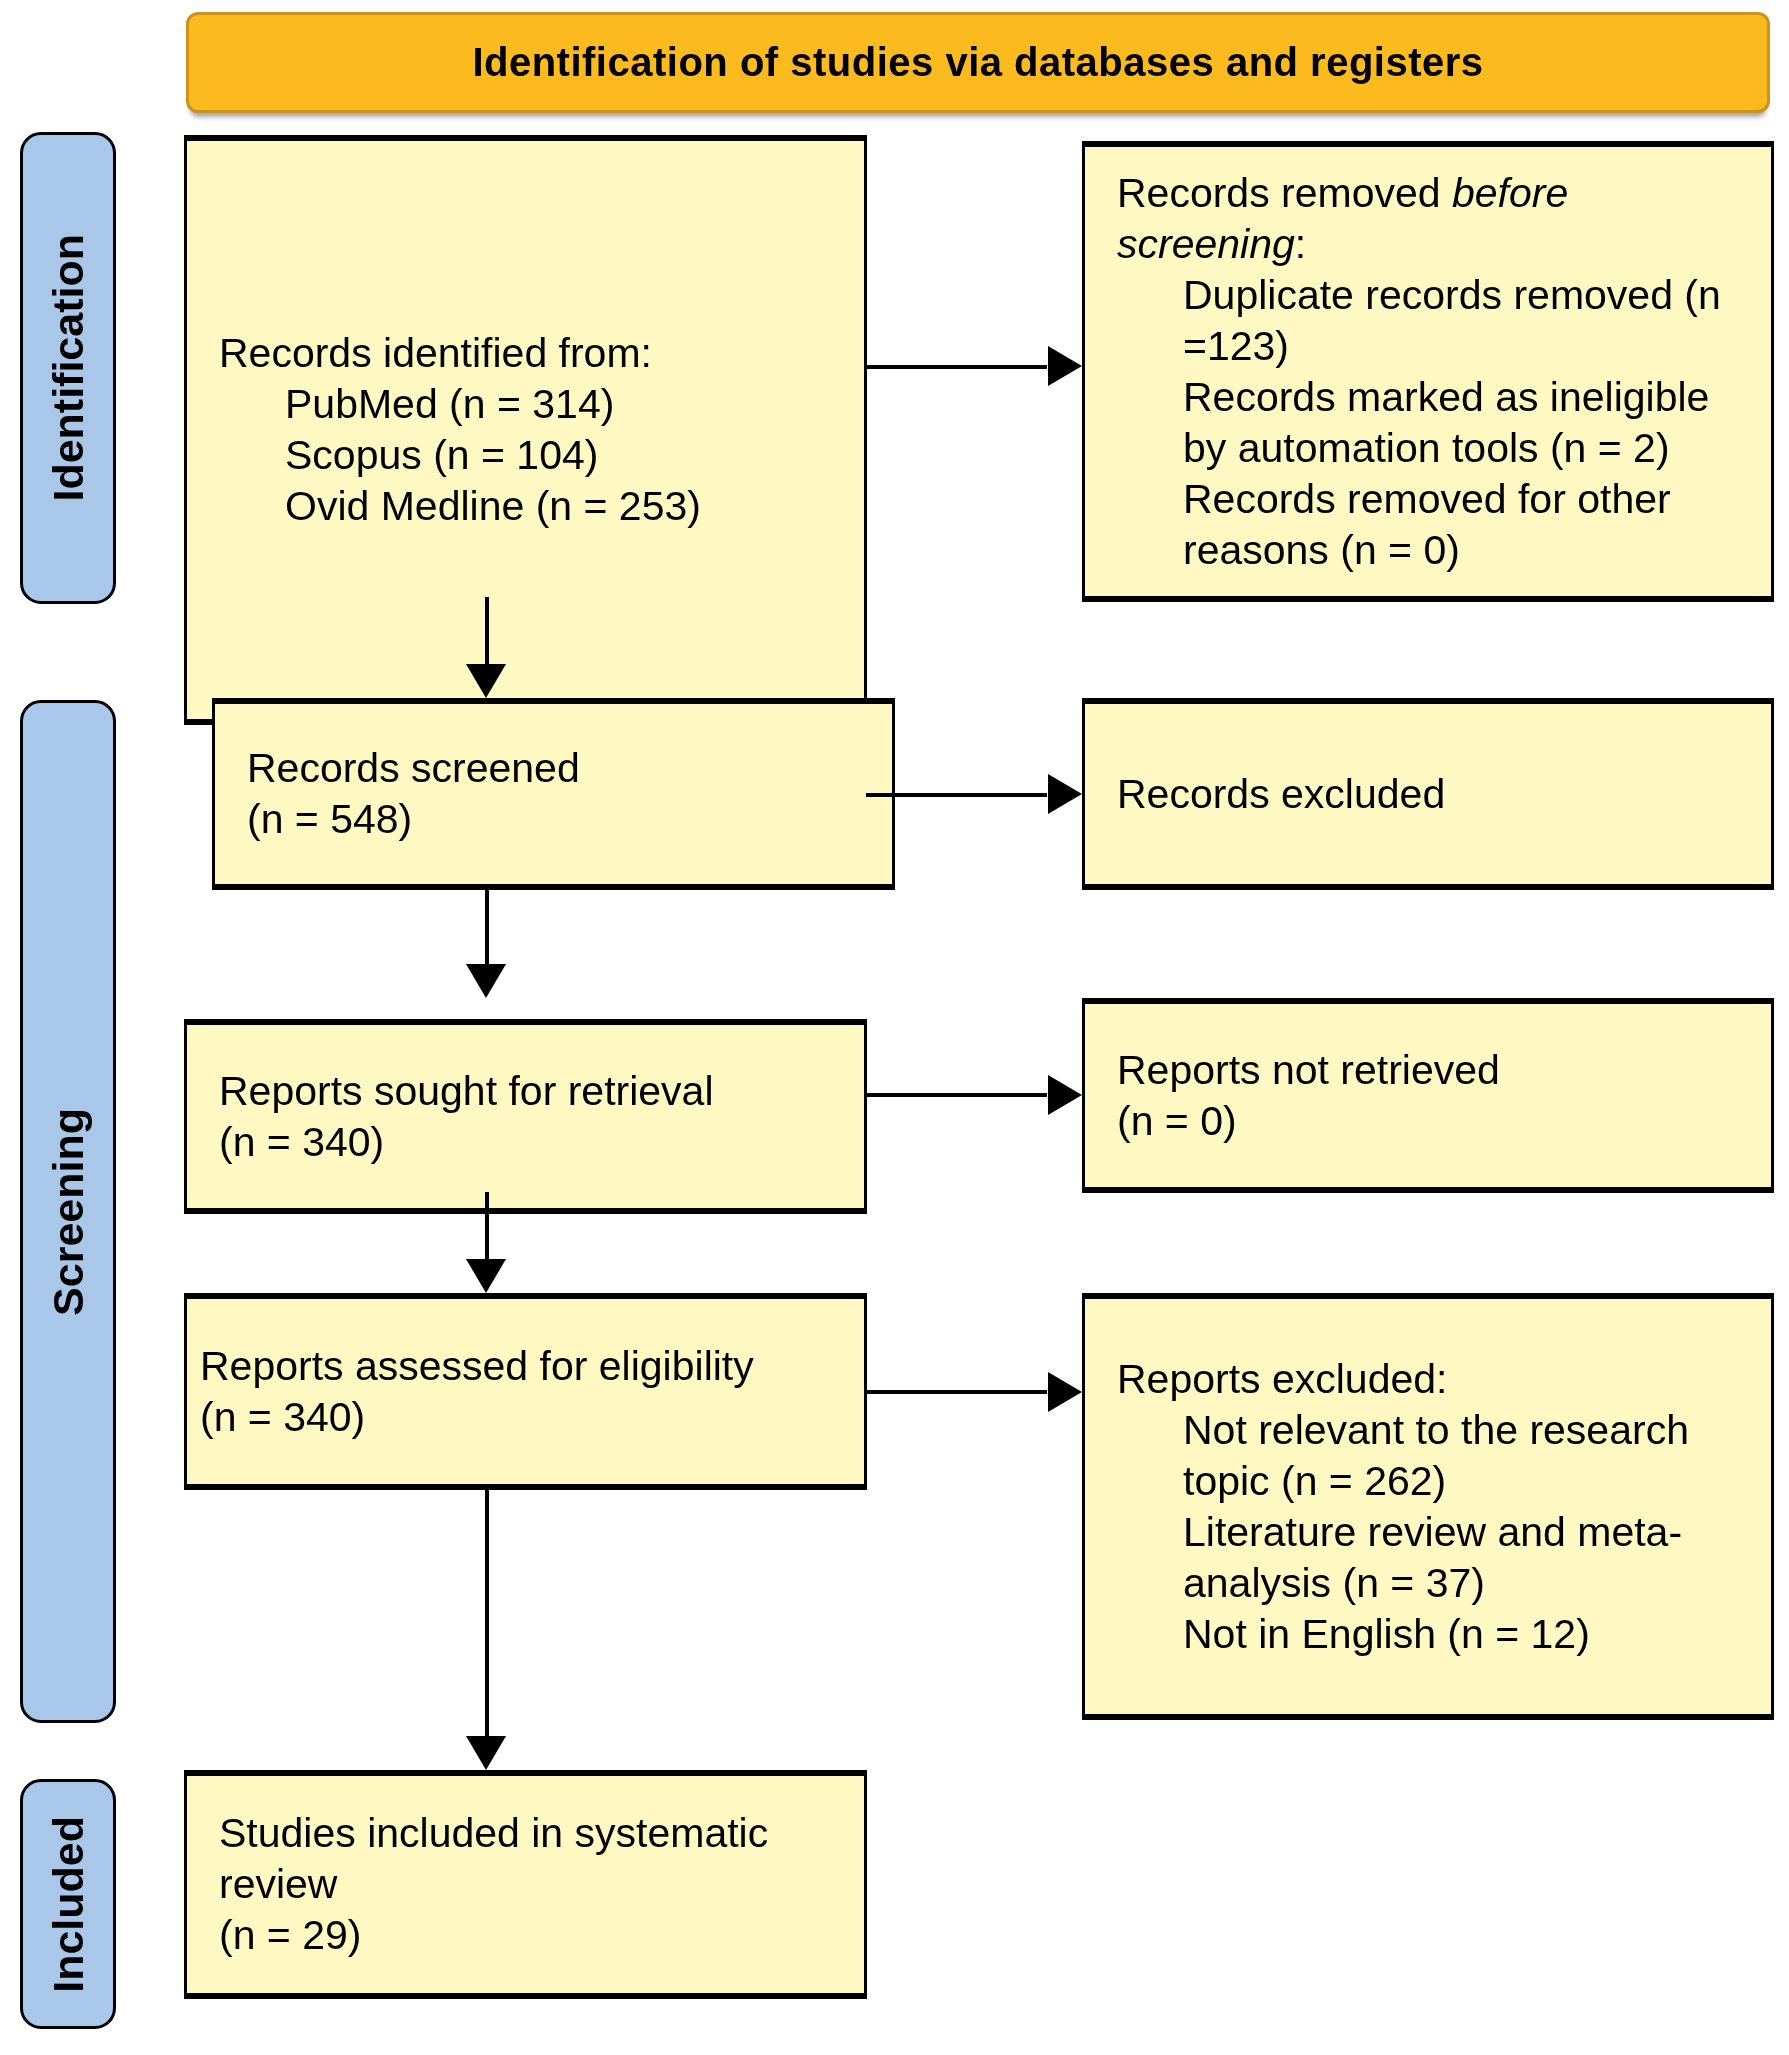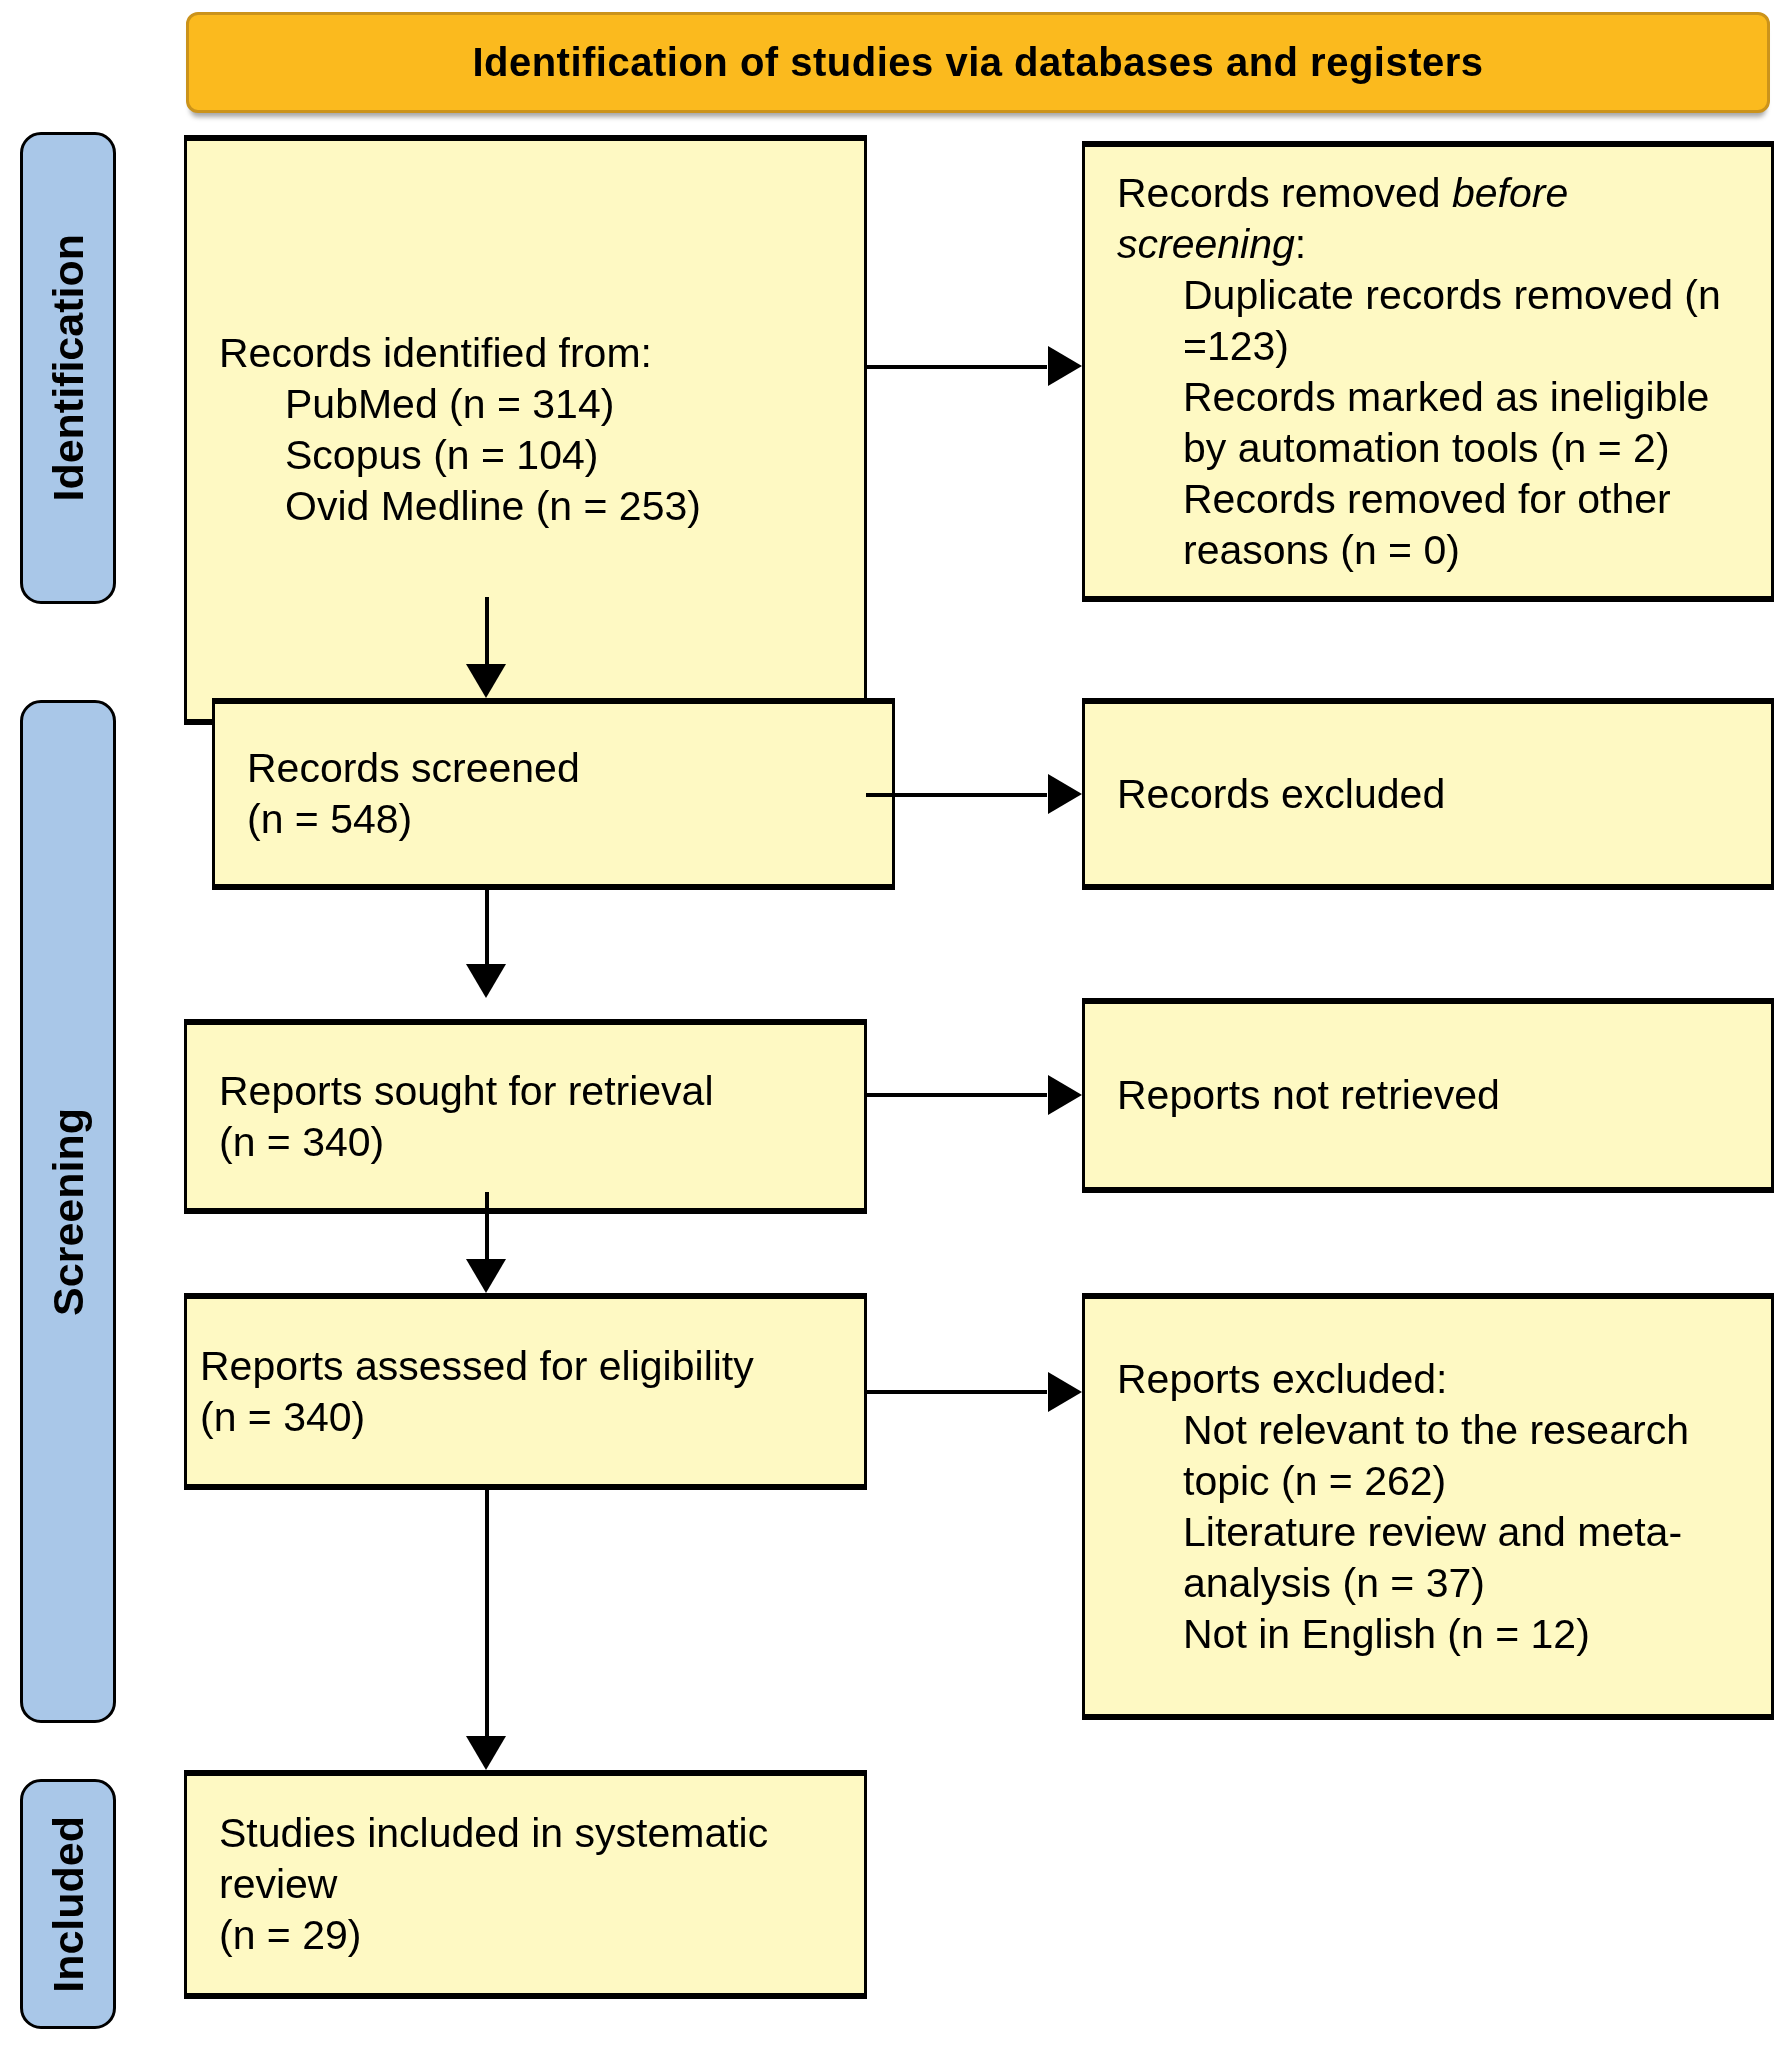--- a/index.html
+++ b/index.html
@@ -102,20 +102,21 @@
     </div>
   <div class="fbox" id="box-r2">
       <div class="line"><span>Records excluded</span></div>
     </div>
   <div class="fbox" id="box-b3">
       <div class="line"><span>Reports sought for retrieval</span></div>
       <div class="line"><span>(n = 340)</span></div>
     </div>
   <div class="fbox" id="box-r3">
       <div class="line"><span>Reports not retrieved</span></div>
+      <div class="line"><span>(n = 0)</span></div>
     </div>
   <div class="fbox" id="box-b4">
       <div class="line"><span>Reports assessed for eligibility</span></div>
       <div class="line"><span>(n = 340)</span></div>
     </div>
   <div class="fbox" id="box-r4">
       <div class="line"><span>Reports excluded:</span></div>
       <div class="line indent"><span>Not relevant to the research</span></div>
       <div class="line indent"><span>topic (n = 262)</span></div>
       <div class="line indent"><span>Literature review and meta-</span></div>

